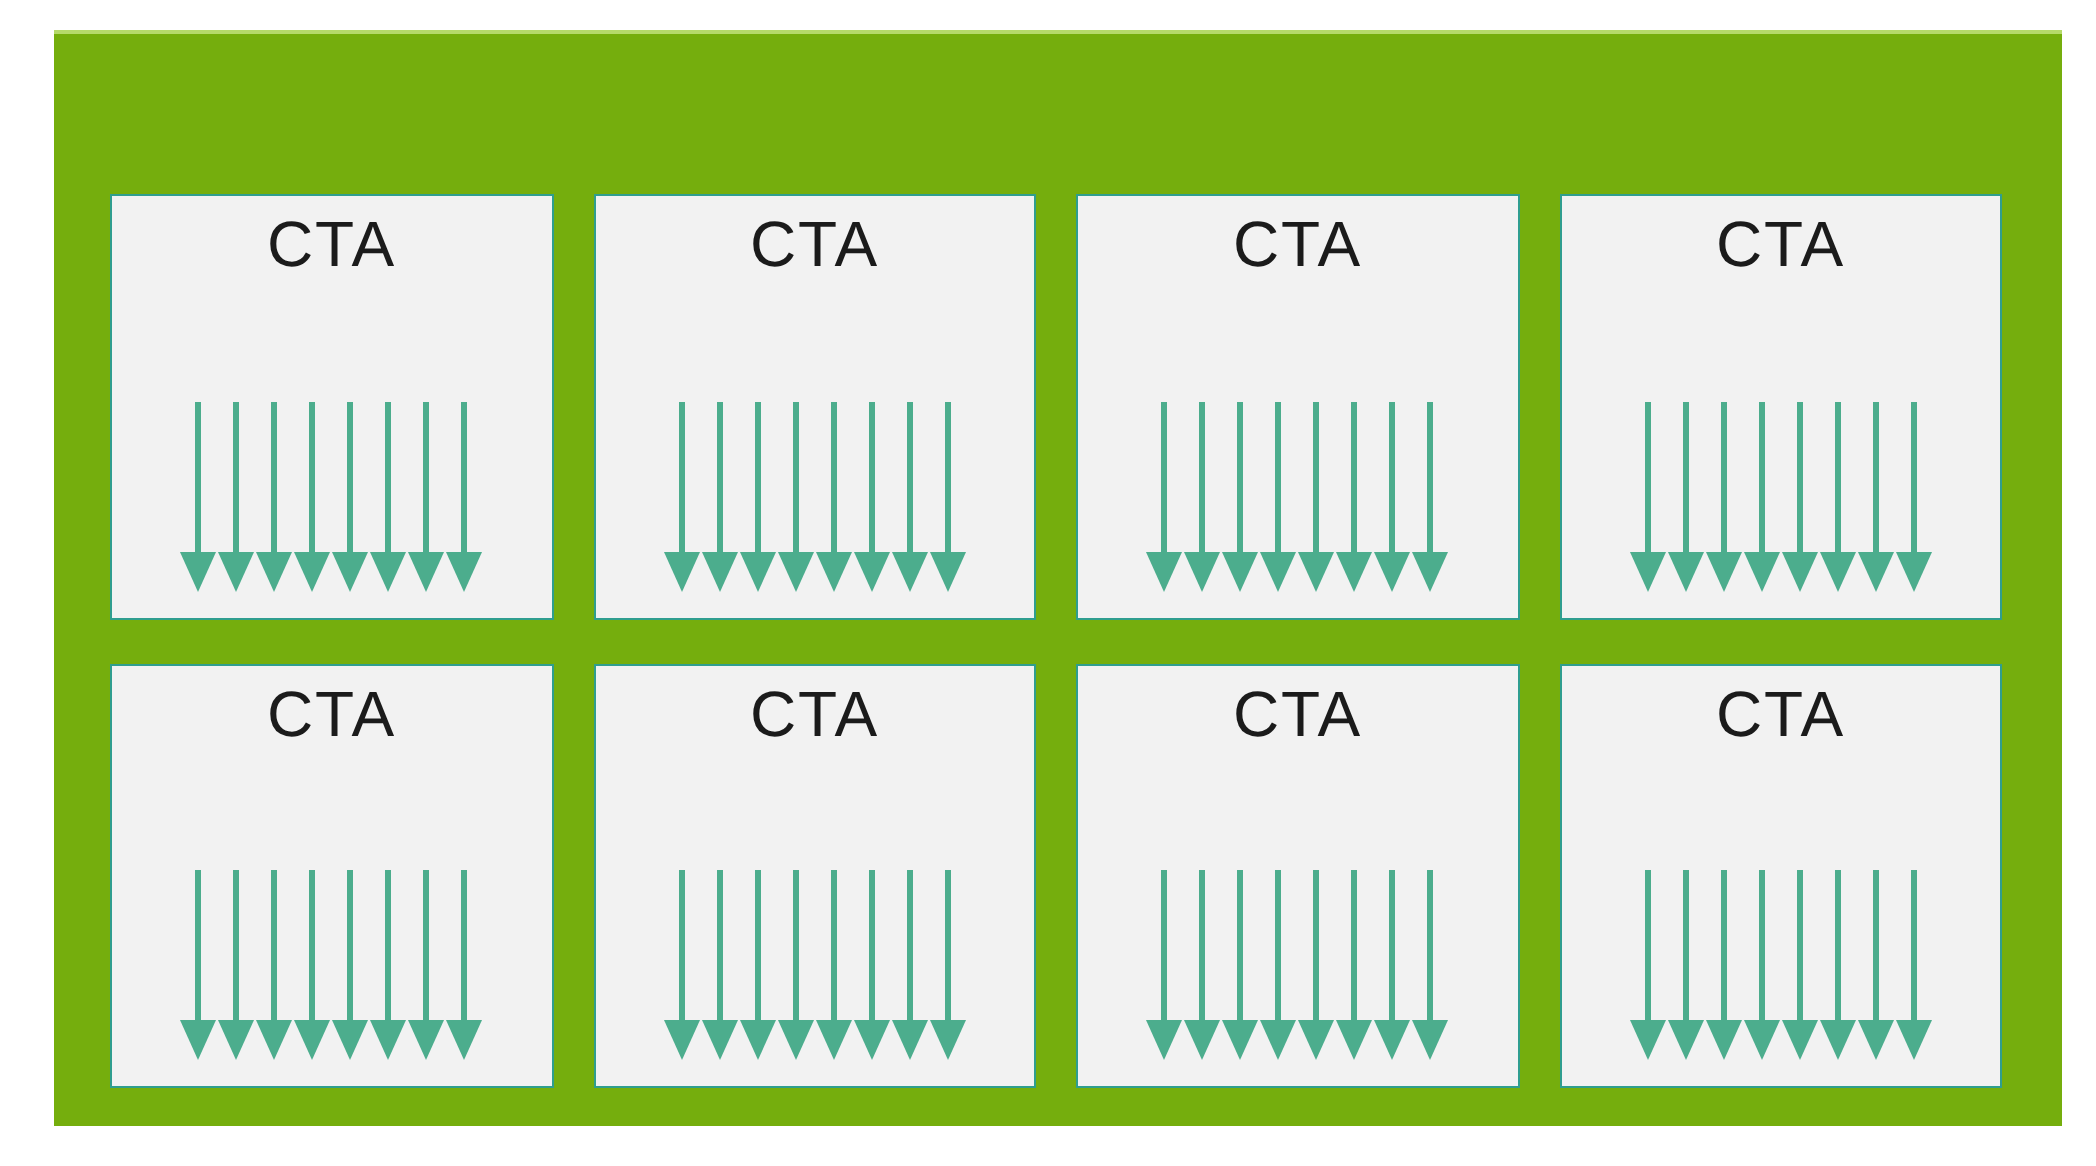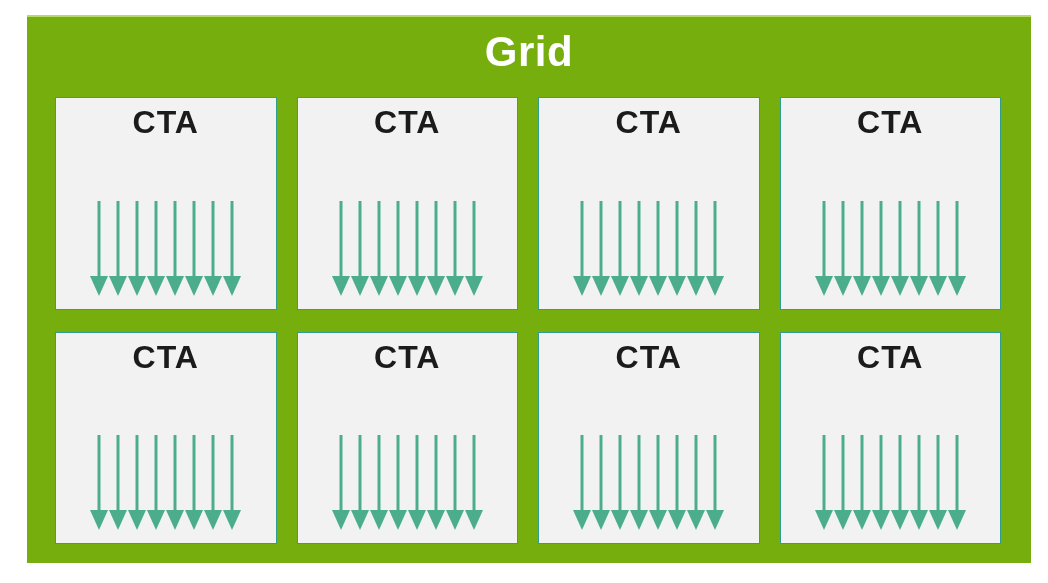--- a/index.html
+++ b/index.html
@@ -62,21 +62,21 @@
     border: 1px solid var(--cell-border);
     display: flex;
     flex-direction: column;
     align-items: center;
     justify-content: space-between;
     padding-top: 6px;
     padding-bottom: 13px;
   }
   .cta-label {
     font-size: 32px;
-    font-weight: 700;
+    font-weight: 400;
     color: var(--cell-label-text);
     letter-spacing: 1px;
     line-height: 1.15;
   }
   .thread-arrows {
     display: flex;
     gap: 1px;
     align-items: flex-end;
   }
   .thread-arrow-icon {
@@ -104,21 +104,20 @@
     border-left: 9px solid transparent;
     border-right: 9px solid transparent;
     border-top: 20px solid var(--arrow);
   }
 </style>
 </head>
 <body>
 
 <div class="canvas">
   <div class="grid-frame">
-    <div class="grid-title">Grid</div>
     <div class="cells">
         <div class="cta-block">
           <div class="cta-label">CTA</div>
           <div class="thread-arrows">
             <div class="thread-arrow-icon"></div>
             <div class="thread-arrow-icon"></div>
             <div class="thread-arrow-icon"></div>
             <div class="thread-arrow-icon"></div>
             <div class="thread-arrow-icon"></div>
             <div class="thread-arrow-icon"></div>

